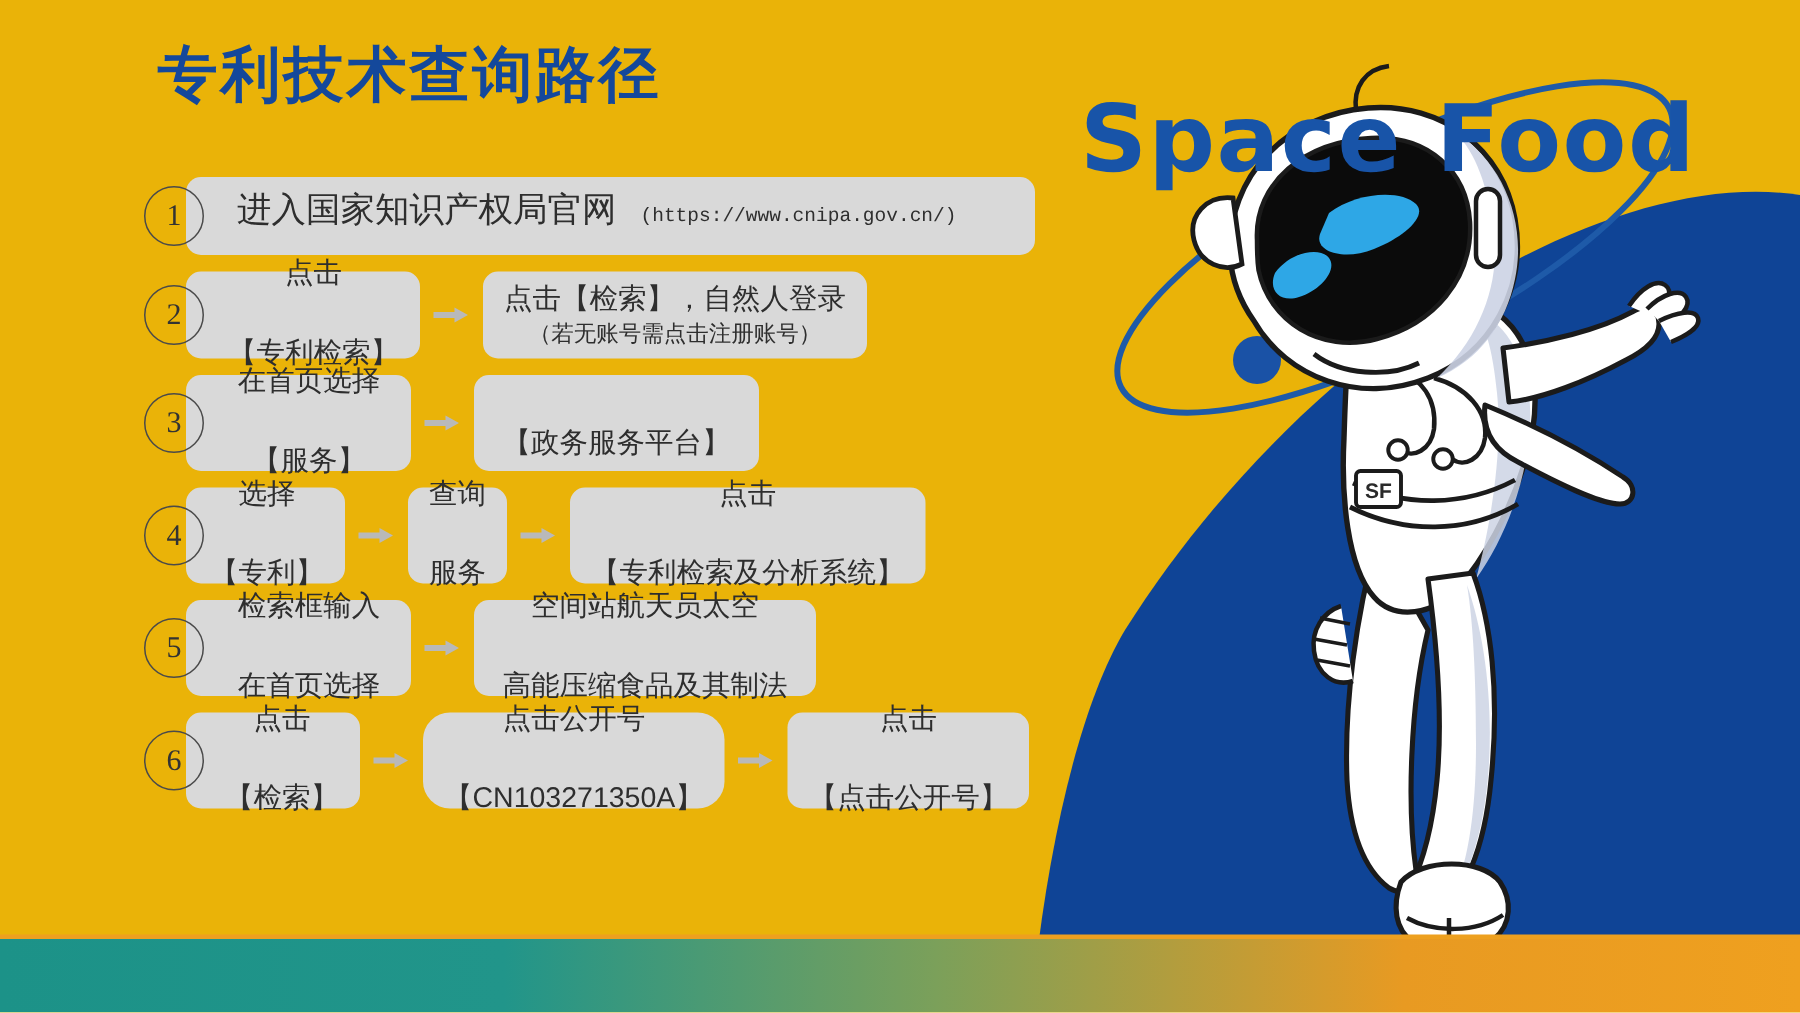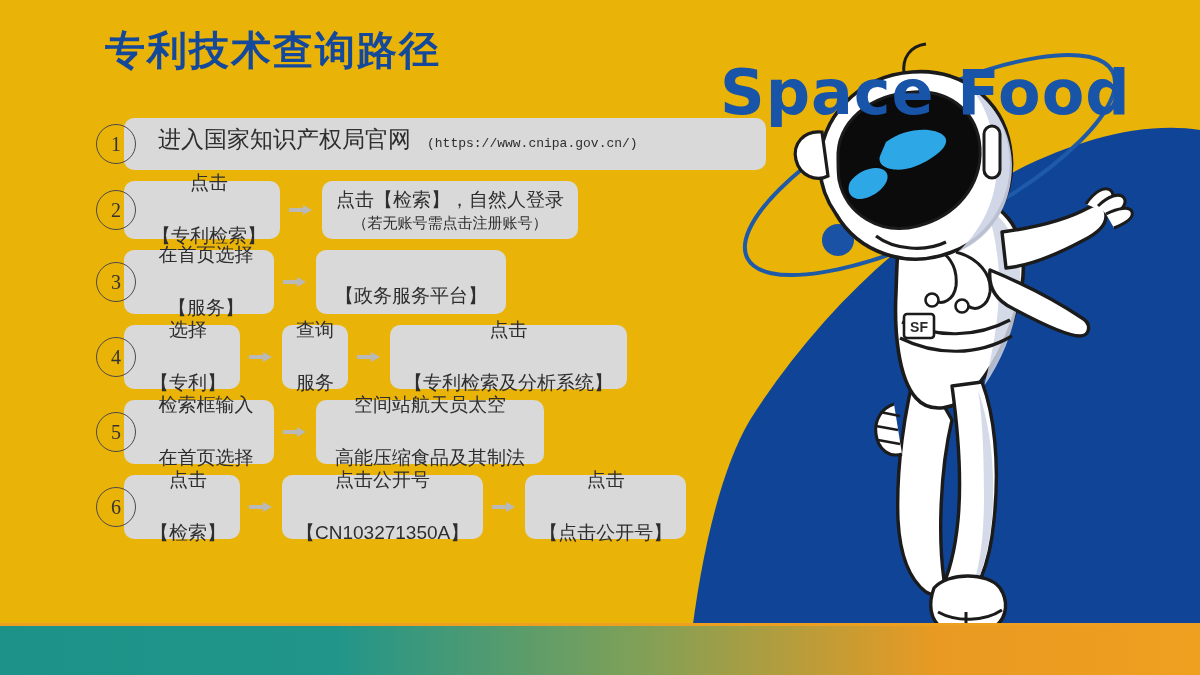--- a/index.html
+++ b/index.html
@@ -83,21 +83,21 @@
   .chip .url { font-size: 13px; }
 
   
   .chip-wide {
     height: 52px;
     flex-direction: row;
     align-items: baseline;
     justify-content: flex-start;
     padding-left: 34px;
     padding-right: 18px;
-    width: 642px;
+    width: 566px;
   }
   .chip-wide .l1 { font-size: 23px; }
   .chip-wide .url { margin-left: 16px; color: #2e2e2e; font-family: Liberation Mono, monospace; }
 
   .arrow {
     flex: 0 0 auto;
     width: 34px;
     height: 14px;
     position: relative;
     margin: 0 4px;
@@ -195,21 +195,21 @@
         <div class="arrow"></div>
         <div class="chip h3 chip-b">
           <span class="l2">【政务服务平台】</span>
         </div>
       </div>
     </div>
 
     <div class="step-row">
       <div class="step-num">4</div>
       <div class="chips">
-        <div class="chip h3" style="min-width:104px;padding-left:26px;">
+        <div class="chip h3" style="min-width:104px;padding-left:16px;">
           <span class="l1">选择</span>
           <span class="l2">【专利】</span>
         </div>
         <div class="arrow"></div>
         <div class="chip h3" style="min-width:52px;">
           <span class="l1">查询</span>
           <span class="l2">服务</span>
         </div>
         <div class="arrow"></div>
         <div class="chip h3" style="min-width:230px;">
@@ -235,21 +235,21 @@
     </div>
 
     <div class="step-row">
       <div class="step-num">6</div>
       <div class="chips">
         <div class="chip h3" style="min-width:104px;padding-left:26px;">
           <span class="l1">点击</span>
           <span class="l2">【检索】</span>
         </div>
         <div class="arrow"></div>
-        <div class="chip h3" style="min-width:186px;">
+        <div class="chip h3" style="min-width:186px;border-radius:18px;">
           <span class="l1">点击公开号</span>
           <span class="l2">【CN103271350A】</span>
         </div>
         <div class="arrow"></div>
         <div class="chip h3" style="min-width:118px;">
           <span class="l1">点击</span>
           <span class="l2">【点击公开号】</span>
         </div>
       </div>
     </div>

